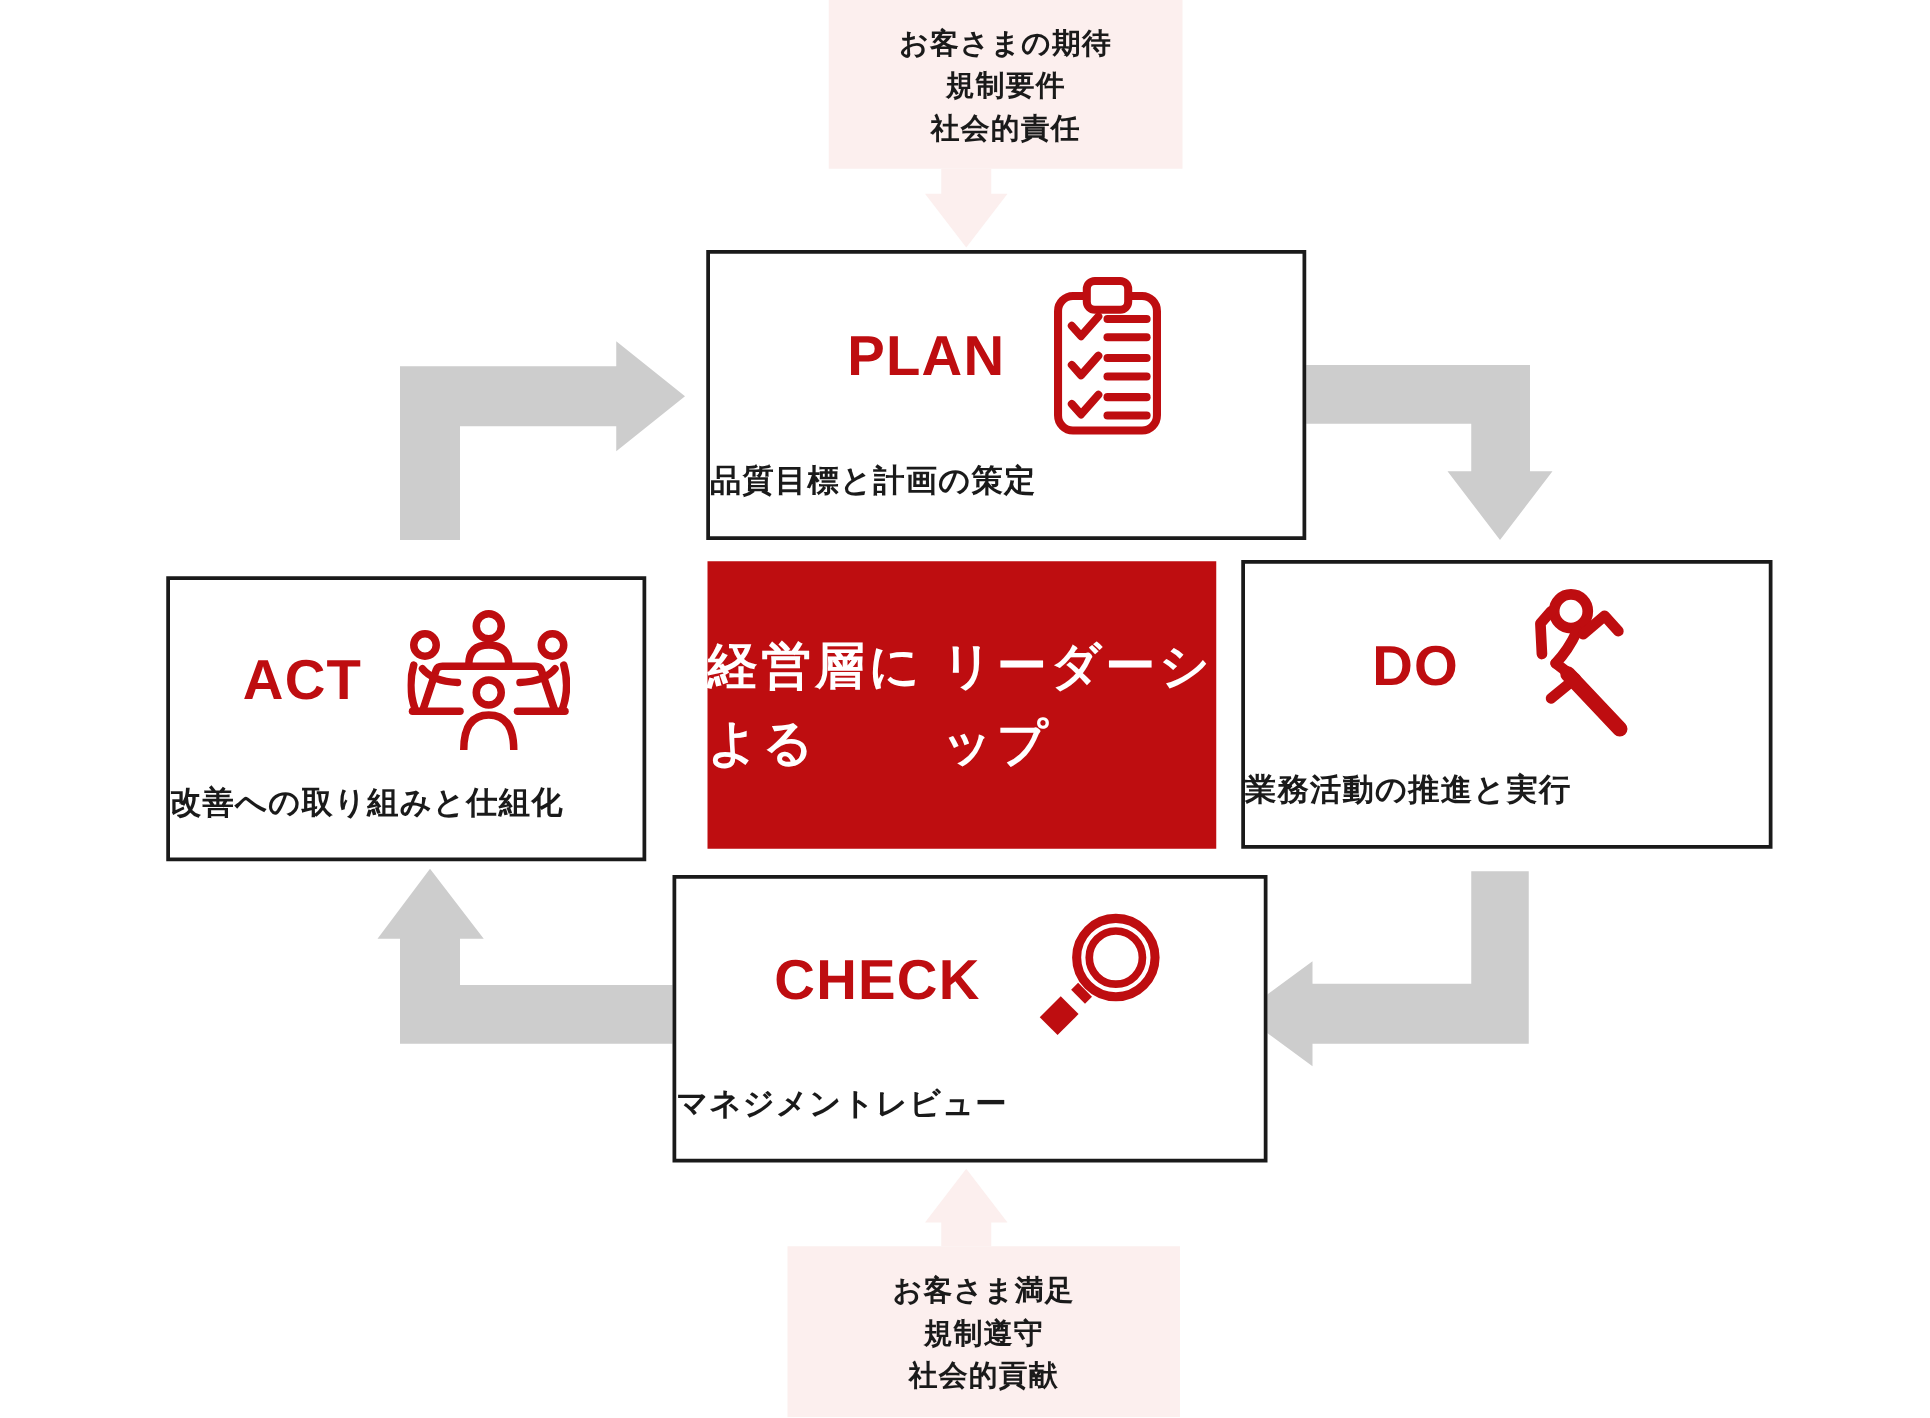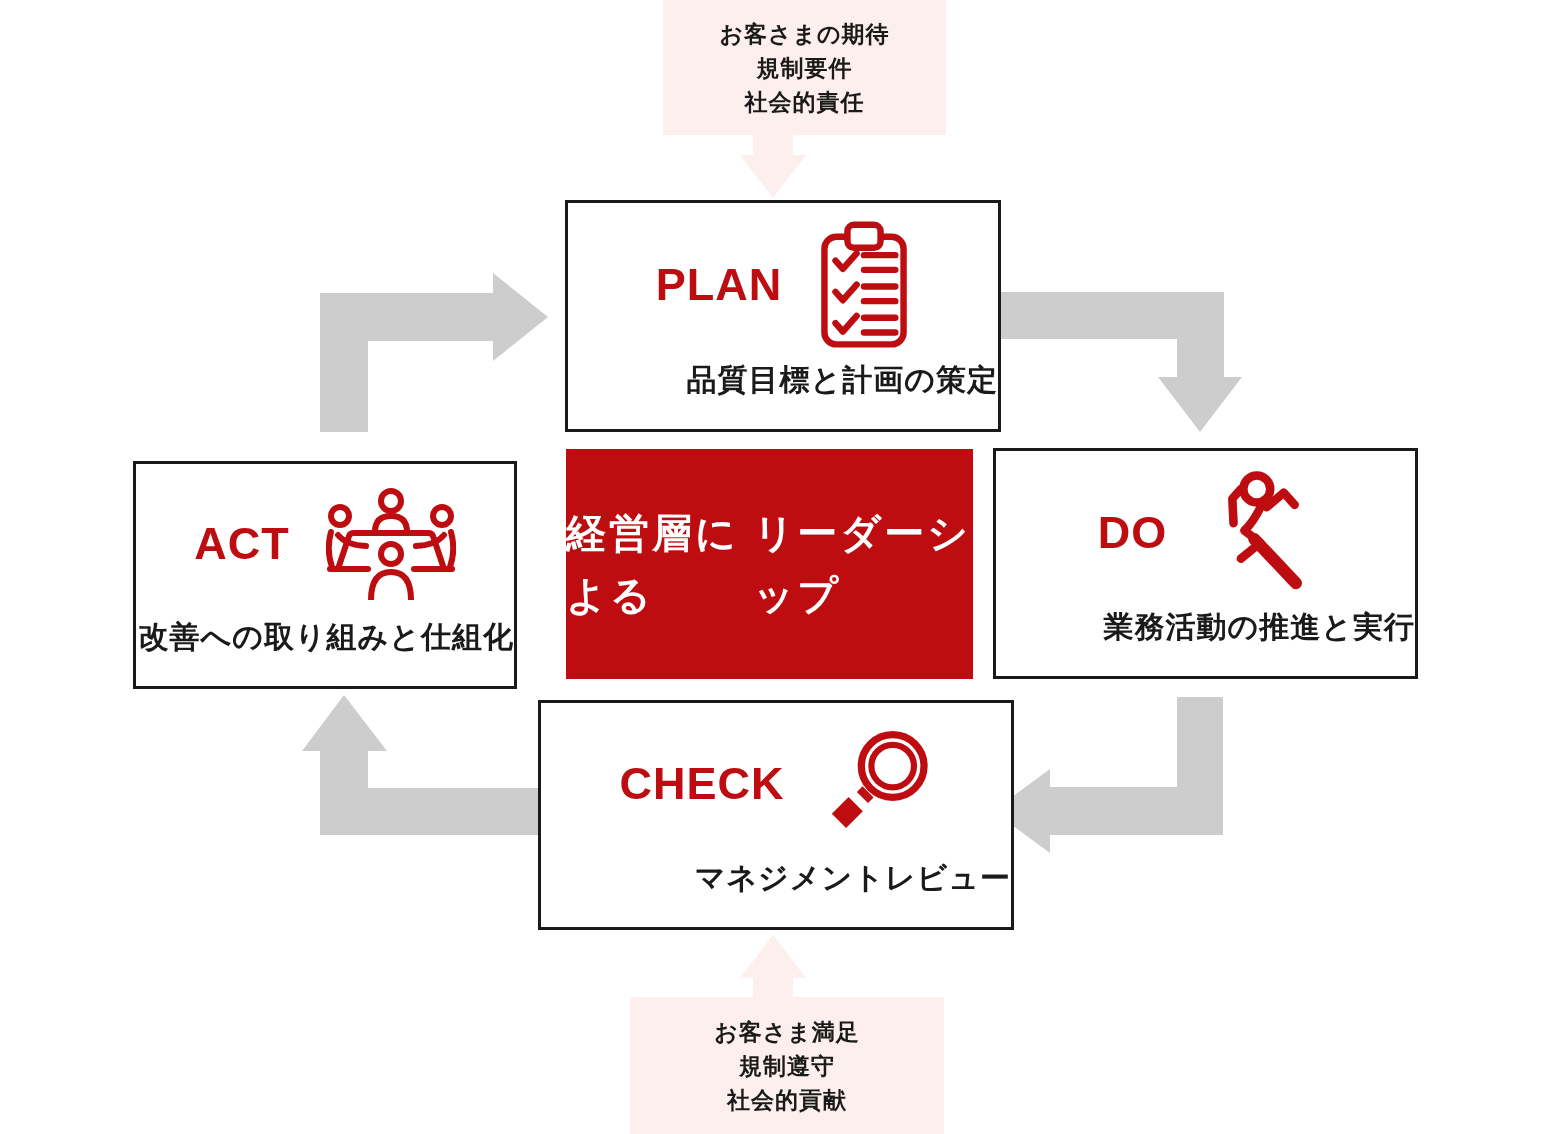--- a/index.html
+++ b/index.html
@@ -17,33 +17,33 @@
     font-weight:bold; font-size:23px; line-height:34px; letter-spacing:1px;
   }
   .pink-box.top    { left:663px; top:0;      width:283px; height:135px; }
   .pink-box.bottom { left:630px; top:997px;  width:314px; height:137px; }
 
   
   .step-box {
     position:absolute; background:#ffffff; border:3px solid #1a1a1a;
     box-sizing:border-box;
   }
-  .step-box.plan  { left:565px; top:200px; width:436px; height:232px; }
+  .step-box.plan  { left:565px; top:200px; width:480px; height:232px; }
   .step-box.do    { left:993px; top:448px; width:425px; height:231px; }
   .step-box.act   { left:133px; top:461px; width:384px; height:228px; }
   .step-box.check { left:538px; top:700px; width:476px; height:230px; }
 
   .step-row {
     position:absolute; left:0; right:0; top:12px; height:calc(100% - 86px);
     display:flex; align-items:center; justify-content:center; gap:36px;
   }
   .step-label { color:#be0d10; font-weight:bold; font-size:45px; letter-spacing:1px; }
   .step-caption {
-    position:absolute; bottom:28px; left:0; width:100%; text-align:right;
-    font-weight:bold; font-size:30px; letter-spacing:1px; color:#1a1a1a;
+    position:absolute; bottom:28px; left:0; width:100%; text-align:left;
+    font-weight:bold; font-size:25px; letter-spacing:1px; color:#1a1a1a;
   }
 
   
   .center-box {
     position:absolute; left:566px; top:449px; width:407px; height:230px;
     background:#be0d10; color:#ffffff; display:flex; flex-direction:row;
     align-items:center; justify-content:center;
     font-weight:bold; font-size:40px; line-height:62px; letter-spacing:3px;
   }
 

